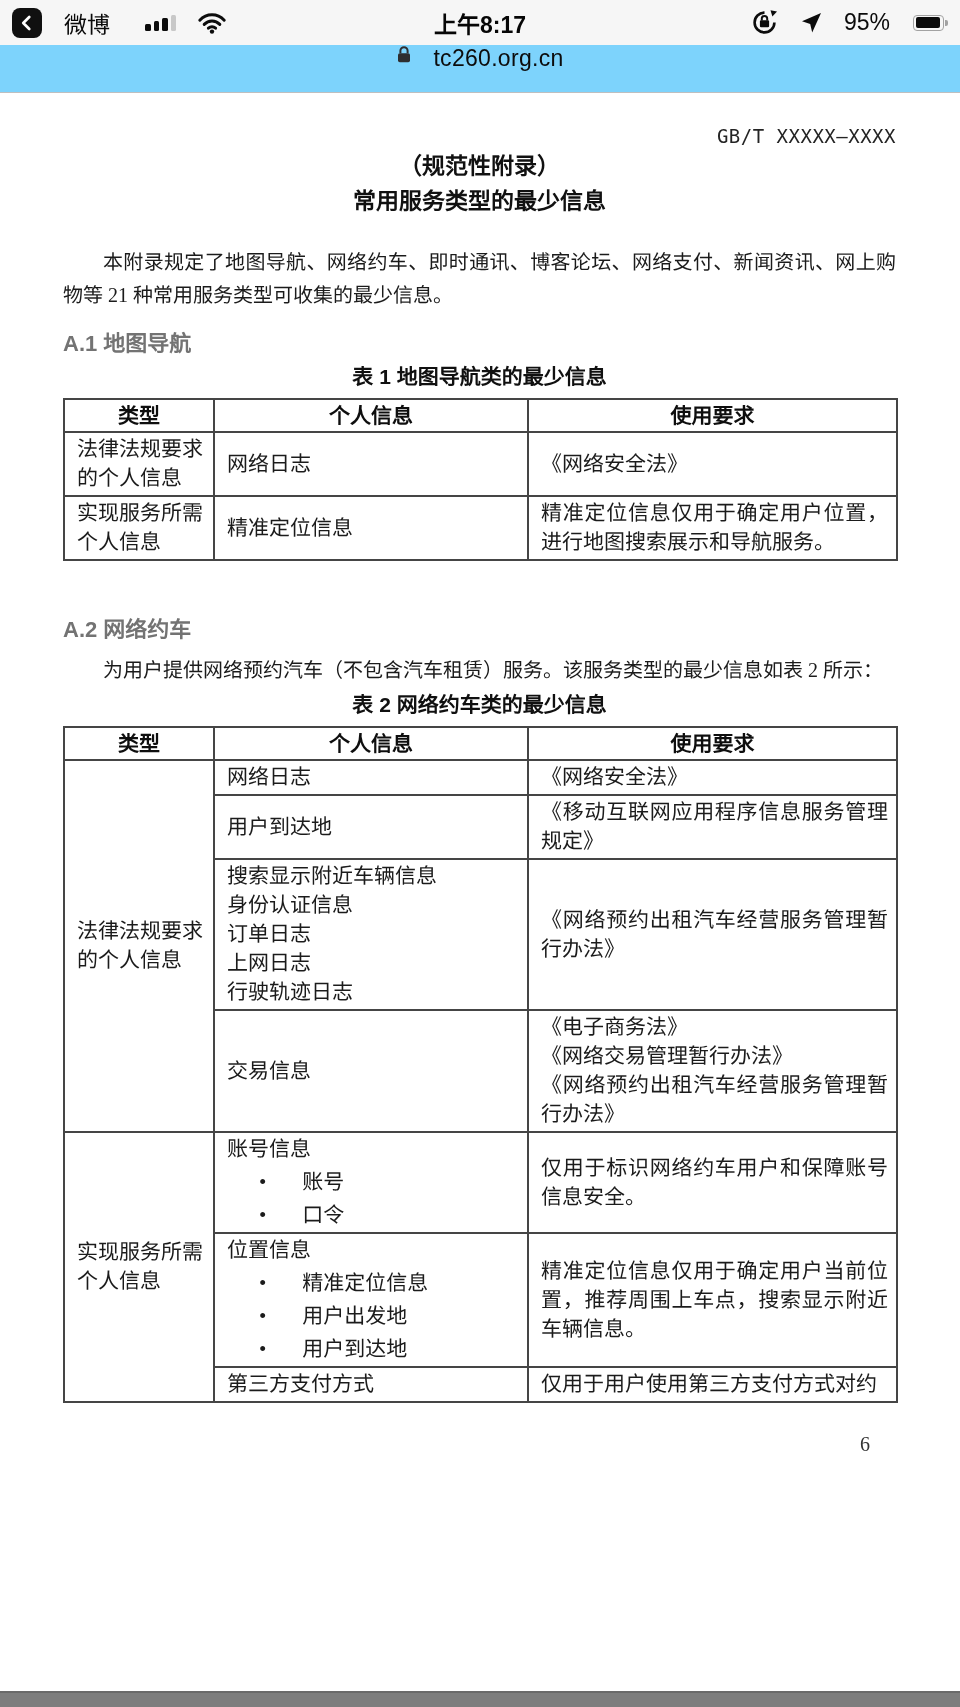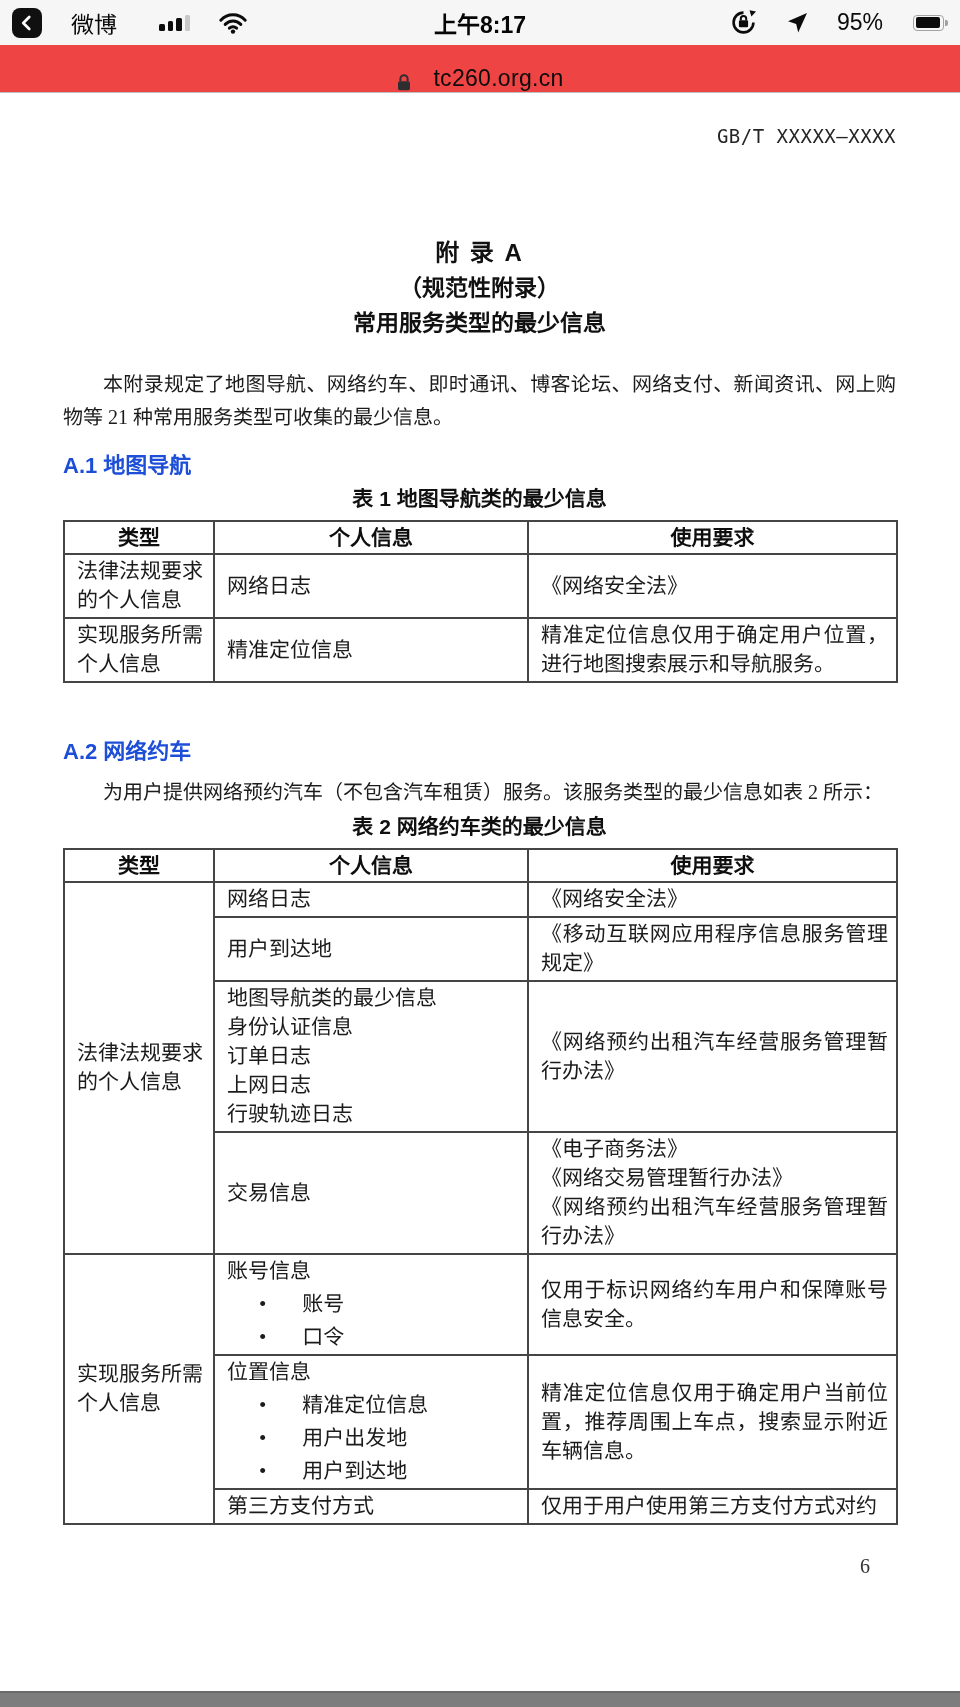--- a/index.html
+++ b/index.html
@@ -6,21 +6,21 @@
   html,body { width:960px; }
   body { font-family:"Liberation Serif", serif; color:#1e1e1e; background:#ffffff; }
   .screen { width:960px; height:1707px; position:relative; background:#ffffff; overflow:hidden; }
 
   
   .status-bar {
     height:45px; background:#f6f6f6; position:relative;
     display:flex; align-items:center; justify-content:space-between;
     padding:0 12px; font-family:"Liberation Sans", sans-serif;
   }
-  .sb-left, .sb-right { display:flex; align-items:center; gap:28px; z-index:2; }
+  .sb-left, .sb-right { display:flex; align-items:center; gap:21px; z-index:2; }
   .back-btn {
     width:30px; height:30px; background:#101010; border-radius:8px;
     display:flex; align-items:center; justify-content:center;
   }
   .sb-app-label { font-size:23px; color:#0a0a0a; margin-left:1px; }
   .signal { display:flex; align-items:flex-end; gap:3px; margin-left:14px; }
   .signal .bar { width:5.5px; border-radius:1.5px; background:#0c0c0c; }
   .signal .b1{height:7px;} .signal .b2{height:10px;} .signal .b3{height:13px;}
   .signal .b4{height:16px; background:#c8c8c8;}
   .sb-time {
@@ -31,22 +31,22 @@
   .battery { position:relative; width:35px; height:16px; margin-left:2px; }
   .battery .shell { position:absolute; left:0; top:0; width:31px; height:16px;
     border:1.5px solid #a2a2a2; border-radius:4px; background:#f6f6f6; }
   .battery .fill { position:absolute; left:2.5px; top:2.5px; width:24px; height:11px;
     background:#0b0b0b; border-radius:2px; }
   .battery .nub { position:absolute; right:0; top:5px; width:3px; height:6px;
     background:#a2a2a2; border-radius:0 2px 2px 0; }
 
   
   .url-bar {
-    height:48px; background:#ef4444; border-bottom:1px solid #bfbfbf;
-    display:flex; align-items:flex-end; justify-content:center; gap:21px;
+    height:48px; background:#7dd3fc; border-bottom:1px solid #bfbfbf;
+    display:flex; align-items:flex-start; justify-content:center; gap:21px;
     font-family:"Liberation Sans", sans-serif;
   }
   .url-domain { font-size:23px; color:#0c0c0c; letter-spacing:0.3px; }
 
   
   .document {
     height:1598px; background:#ffffff; overflow:hidden;
     padding:30px 64px 0 63px; position:relative;
   }
   .doc-code {
@@ -56,21 +56,21 @@
   .center-head { text-align:center; font-family:"Liberation Sans", sans-serif;
     font-weight:bold; color:#111; }
   .appendix-title { margin-top:86px; font-size:24px; line-height:36px; letter-spacing:2px; }
   .appendix-subtitle { font-size:23px; line-height:35px; }
   .appendix-heading { font-size:23px; line-height:35px; }
 
   .para { font-size:20px; line-height:33px; text-indent:2em; color:#1b1b1b;
     text-align:justify; }
   .intro { margin-top:27px; }
   .sec-heading { margin-top:17px; font-family:"Liberation Sans", sans-serif;
-    font-weight:bold; font-size:22px; line-height:30px; color:#1d4ed8; }
+    font-weight:bold; font-size:22px; line-height:30px; color:#737373; }
   .sec-para { margin-top:9px; }
   .tbl-caption { margin-top:3px; text-align:center;
     font-family:"Liberation Sans", sans-serif; font-weight:bold;
     font-size:21px; line-height:30px; color:#101010; }
 
   table { border-collapse:collapse; table-layout:fixed; width:833px; margin-top:6px; }
   col.c-type { width:150px; } col.c-info { width:314px; } col.c-usage { width:369px; }
   th, td { border:2px solid #454545; font-size:21px; line-height:29px;
     padding:2px 10px 2px 12px; vertical-align:middle; color:#1b1b1b; text-align:left; }
   th { font-family:"Liberation Sans", sans-serif; font-weight:bold; text-align:center;
@@ -137,21 +137,20 @@
       <path d="M4.4 8.2 V5.8 a3.6 3.6 0 0 1 7.2 0 V8.2" fill="none" stroke="#2e2e30" stroke-width="2"></path>
       <rect x="2" y="8.2" width="12" height="9" rx="1.8" fill="#2e2e30"></rect>
     </svg>
     <span class="url-domain">tc260.org.cn</span>
   </div>
 
   <div class="document">
 
     <div class="doc-code">GB/T XXXXX—XXXX</div>
 
-    <div class="center-head appendix-title">附  录  A</div>
     <div class="center-head appendix-subtitle">（规范性附录）</div>
     <div class="center-head appendix-heading">常用服务类型的最少信息</div>
 
     <p class="para intro">本附录规定了地图导航、网络约车、即时通讯、博客论坛、网络支付、新闻资讯、网上购物等 21 种常用服务类型可收集的最少信息。</p>
 
     <div class="sec-heading">A.1  地图导航</div>
     <div class="tbl-caption">表 1  地图导航类的最少信息</div>
 
     <table>
       <colgroup>
@@ -198,21 +197,21 @@
         <td rowspan="4">法律法规要求的个人信息</td>
         <td>网络日志</td>
         <td class="cell-usage">《网络安全法》</td>
       </tr>
       <tr>
         <td>用户到达地</td>
         <td class="cell-usage">《移动互联网应用程序信息服务管理规定》</td>
       </tr>
       <tr>
         <td class="cell-lines">
-          <div>地图导航类的最少信息</div>
+          <div>搜索显示附近车辆信息</div>
           <div>身份认证信息</div>
           <div>订单日志</div>
           <div>上网日志</div>
           <div>行驶轨迹日志</div>
         </td>
         <td class="cell-usage">《网络预约出租汽车经营服务管理暂行办法》</td>
       </tr>
       <tr>
         <td>交易信息</td>
         <td class="cell-usage cell-lines">

